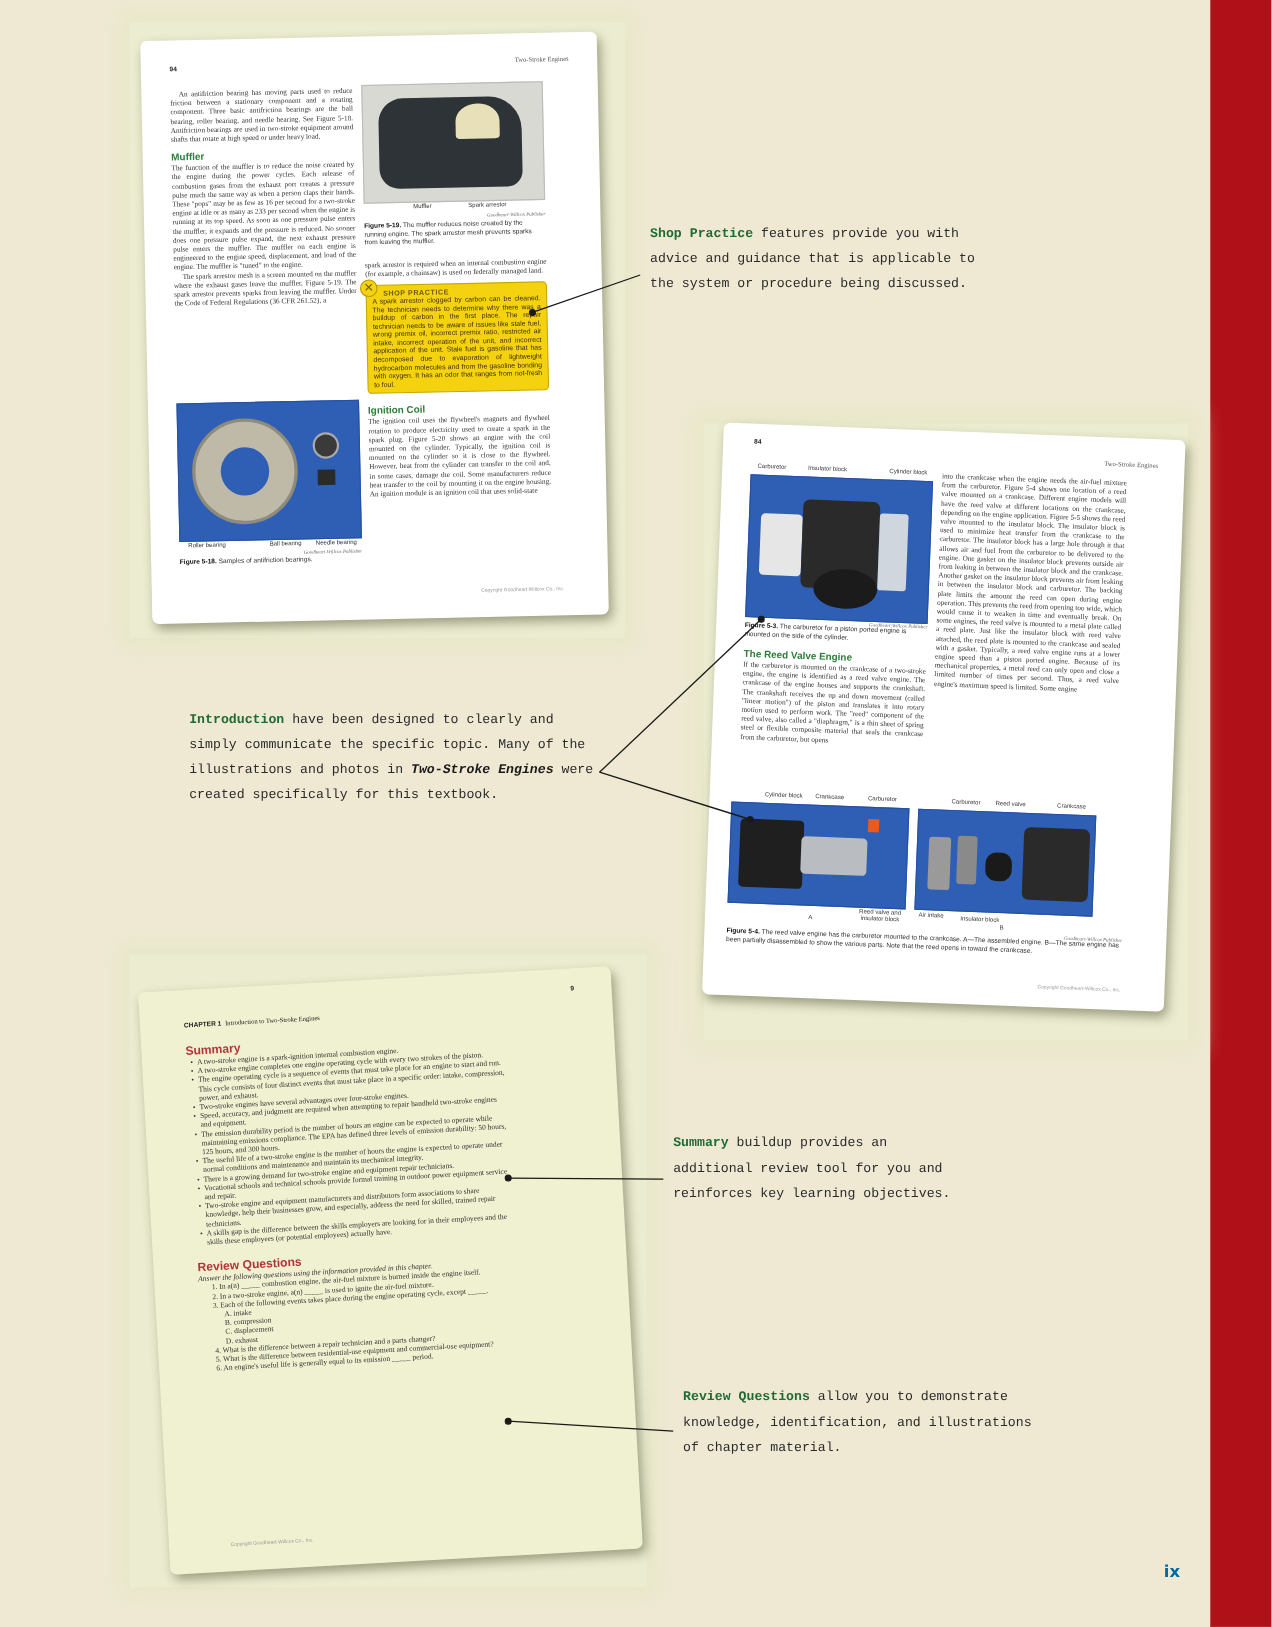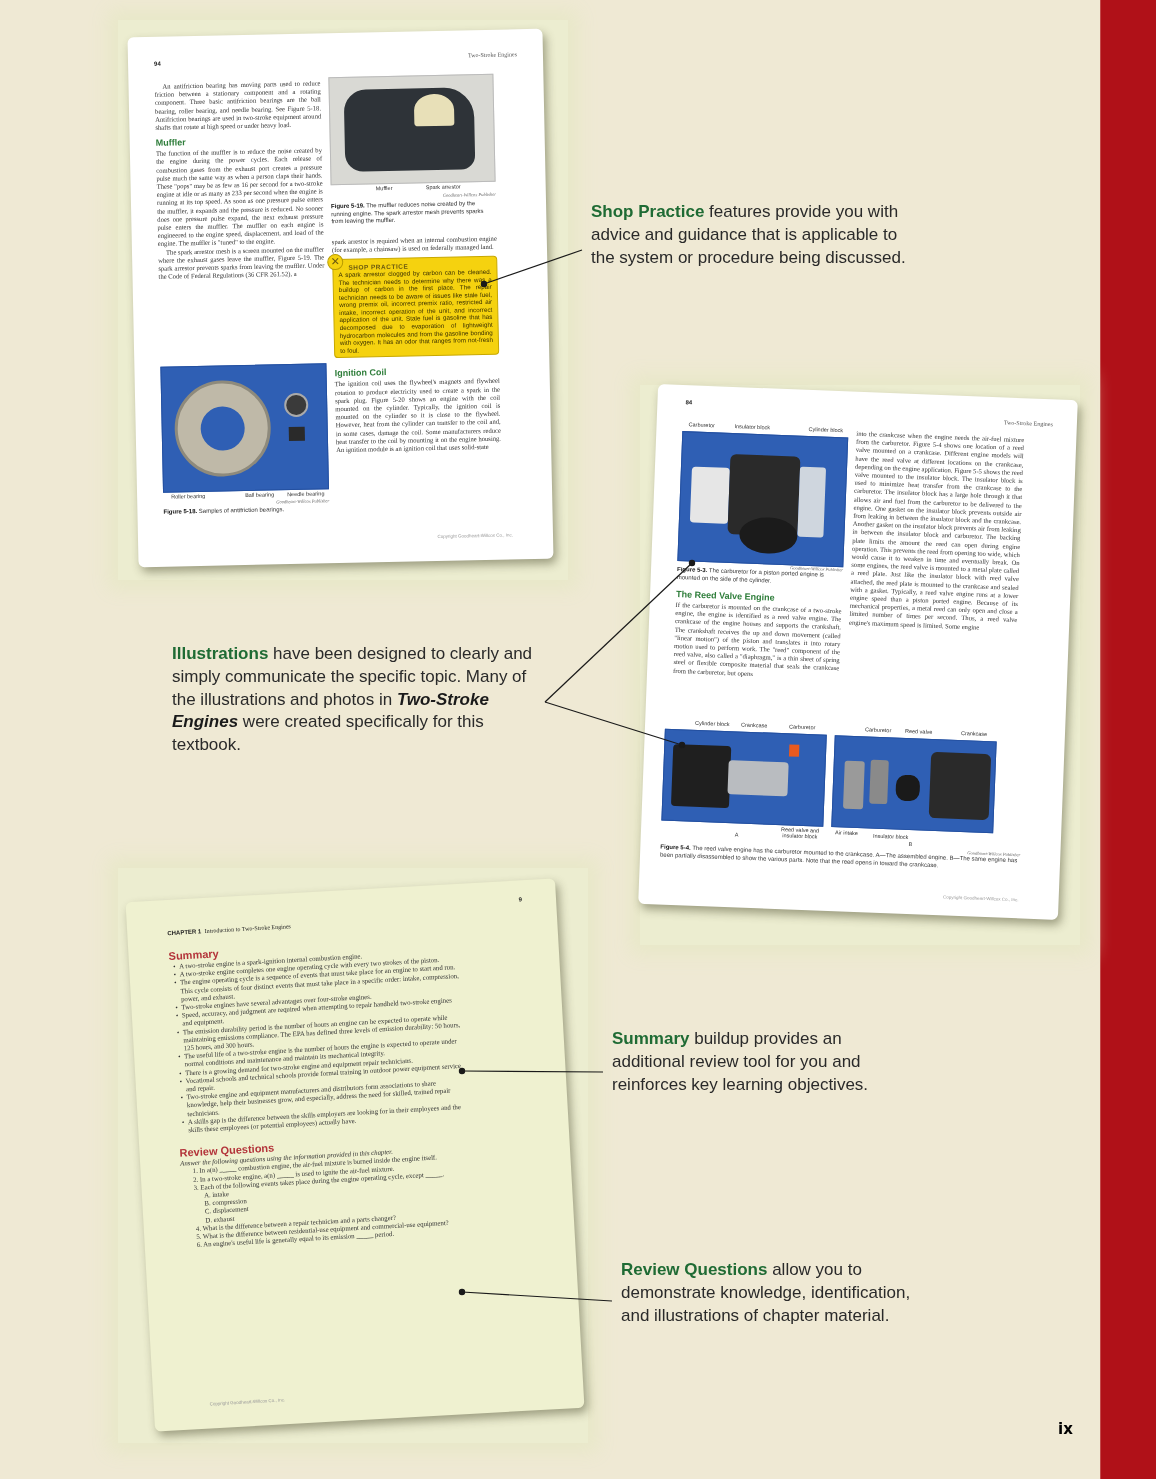--- a/index.html
+++ b/index.html
@@ -1,20 +1,20 @@
 <!DOCTYPE html>
 <html><head>
 <meta charset="utf-8">
 <style>
   * { box-sizing: border-box; margin: 0; padding: 0; }
   html, body { width: 1156px; height: 1479px; overflow: hidden; }
   body { background: #efe9d4; position: relative; font-family: "Liberation Serif", serif; color: #222; }
 
   .red-bar { position: absolute; right: 0; top: 0; width: 56px; height: 1479px; background: #b01118; border-left: 1px solid #c24a4a; }
-  .page-num { position: absolute; left: 1058px; top: 1420px; font-family: "DejaVu Sans", sans-serif; font-weight: bold; font-size: 15px; color: #000000; }
+  .page-num { position: absolute; left: 1058px; top: 1420px; font-family: "DejaVu Sans", sans-serif; font-weight: bold; font-size: 15px; color: #0369a1; }
 
   
   .glow { position: absolute; background: #ecedd0; box-shadow: 0 0 18px 10px #e8e8c8; }
 
   .page { position: absolute; background: #ffffff; border-radius: 6px; box-shadow: 3px 5px 10px rgba(60,60,30,0.45); overflow: hidden; }
   .page .hdr { font-size: 6px; color: #555; }
   .page .pn { position: absolute; font-size: 6px; font-weight: bold; font-family: "Liberation Sans", sans-serif; }
   .ptext { font-size: 6.6px; line-height: 8.2px; text-align: justify; color: #333; }
   .green-h { font-family: "Liberation Sans", sans-serif; color: #2e7d3a; font-size: 9px; font-weight: bold; margin: 6px 0 2px; }
   .caption { font-family: "Liberation Sans", sans-serif; font-size: 6px; line-height: 7.5px; color: #333; }
@@ -35,21 +35,21 @@
   .shop-title { font-family: "Liberation Sans", sans-serif; font-size: 6.5px; font-weight: bold; color: #6b5a10; letter-spacing: 0.5px; margin-left: 10px; }
   .shop-text { font-family: "Liberation Sans", sans-serif; font-size: 6.3px; line-height: 7.6px; color: #3a3000; text-align: justify; }
   .shop-icon { position: absolute; left: -6px; top: -6px; width: 16px; height: 16px; border-radius: 50%; background: #f5d20f; border: 1px solid #b89b00; font-size: 11px; color: #6b5a10; text-align: center; line-height: 14px; font-family: "DejaVu Sans", sans-serif; }
 
   .summary-h { font-family: "Liberation Sans", sans-serif; color: #b3343a; font-size: 11px; font-weight: bold; margin: 8px 0 1px; }
   .bul { font-size: 6.8px; line-height: 8.2px; color: #333; padding-left: 10px; text-indent: -6px; }
   .bul::before { content: "•"; display: inline-block; width: 6px; text-indent: 0; }
   .rq { font-size: 6.8px; line-height: 8.2px; color: #333; }
 
   
-  .callout { position: absolute; font-family: Liberation Sans, sans-serif; font-size: 17px; line-height: 22.8px; color: #2a2a2a; }
+  .callout { position: absolute; font-family: Liberation Mono, monospace; font-size: 12px; line-height: 22.8px; color: #2a2a2a; }
   .callout .kw { color: #1f6b34; font-weight: bold; }
   .callout .ital { font-weight: bold; font-style: italic; color: #1a1a1a; }
 
   svg.lines { position: absolute; left: 0; top: 0; width: 1156px; height: 1479px; pointer-events: none; }
 </style>
 </head>
 <body>
 
 <div class="red-bar"></div>
 <div class="page-num">ix</div>
@@ -220,21 +220,21 @@
     <line x1="612" y1="1301" x2="462" y2="1292"></line>
     <circle cx="462" cy="1292" r="2.6"></circle>
   </g>
 </svg>
 
 <div class="callout" style="left:591px;top:201px;width:320px;">
   <span class="kw">Shop Practice</span><span> features provide you with advice and guidance that is applicable to the system or procedure being discussed.</span>
 </div>
 
 <div class="callout" style="left:172px;top:643px;width:380px;">
-  <span class="kw">Illustrations</span><span> have been designed to clearly and simply communicate the specific topic. Many of the illustrations and photos in </span><span class="ital">Two-Stroke Engines</span><span> were created specifically for this textbook.</span>
+  <span class="kw">Introduction</span><span> have been designed to clearly and simply communicate the specific topic. Many of the illustrations and photos in </span><span class="ital">Two-Stroke Engines</span><span> were created specifically for this textbook.</span>
 </div>
 
 <div class="callout" style="left:612px;top:1028px;width:265px;">
   <span class="kw">Summary</span><span> buildup provides an additional review tool for you and reinforces key learning objectives.</span>
 </div>
 
 <div class="callout" style="left:621px;top:1259px;width:320px;">
   <span class="kw">Review Questions</span><span> allow you to demonstrate knowledge, identification, and illustrations of chapter material.</span>
 </div>
 

